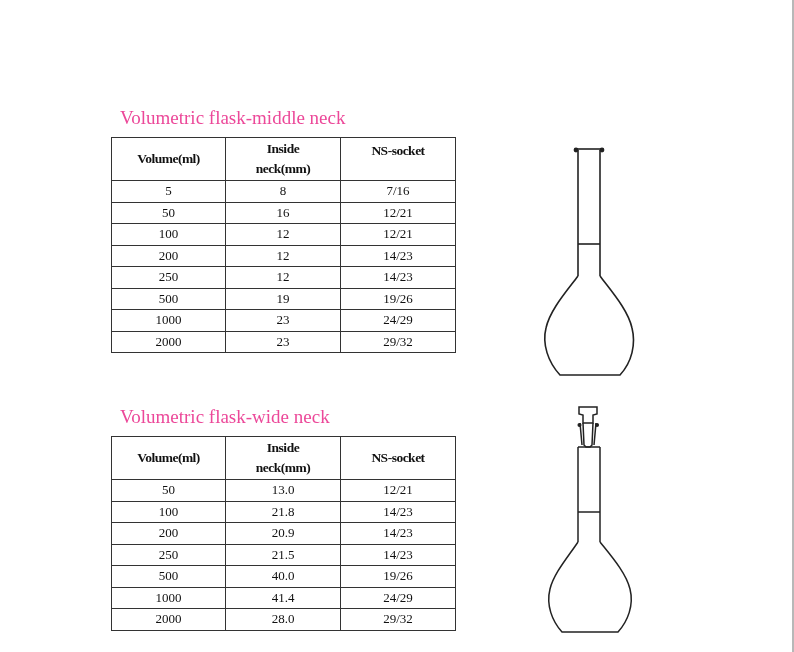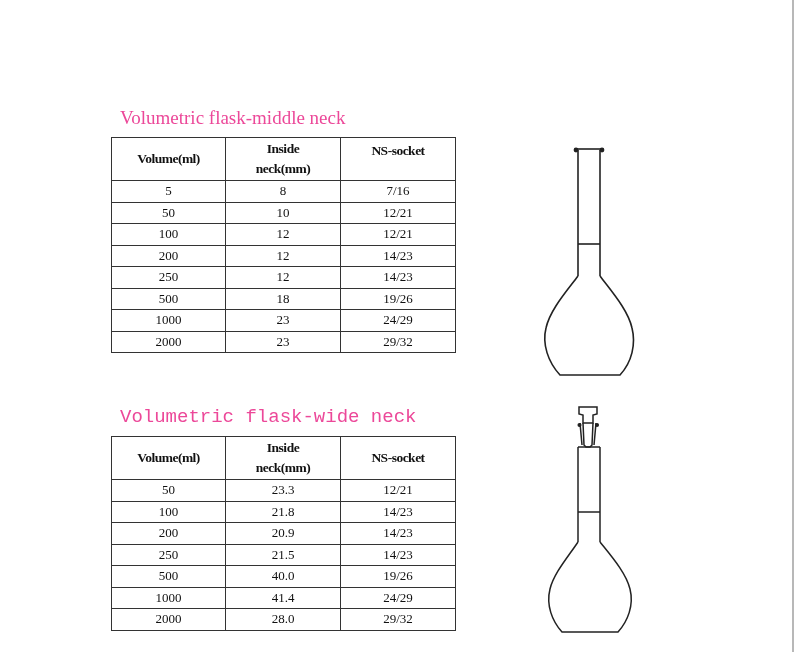--- a/index.html
+++ b/index.html
@@ -38,41 +38,41 @@
     </tr>
   </thead>
   <tbody id="tbody0">
       <tr>
         <td>5</td>
         <td>8</td>
         <td>7/16</td>
       </tr>
       <tr>
         <td>50</td>
-        <td>10</td>
+        <td>16</td>
         <td>12/21</td>
       </tr>
       <tr>
         <td>100</td>
         <td>12</td>
         <td>12/21</td>
       </tr>
       <tr>
         <td>200</td>
         <td>12</td>
         <td>14/23</td>
       </tr>
       <tr>
         <td>250</td>
         <td>12</td>
         <td>14/23</td>
       </tr>
       <tr>
         <td>500</td>
-        <td>18</td>
+        <td>19</td>
         <td>19/26</td>
       </tr>
       <tr>
         <td>1000</td>
         <td>23</td>
         <td>24/29</td>
       </tr>
       <tr>
         <td>2000</td>
         <td>23</td>
@@ -86,41 +86,41 @@
     <line x1="46" y1="19" x2="72" y2="19"></line>
     <circle cx="46" cy="20" r="1.6" fill="#222"></circle>
     <circle cx="72" cy="20" r="1.6" fill="#222"></circle>
     <line x1="48" y1="20" x2="48" y2="146"></line>
     <line x1="70" y1="20" x2="70" y2="146"></line>
     <line x1="48" y1="114" x2="70" y2="114"></line>
     <path d="M48 146 C 36 162, 20 180, 16 198 C 12 214, 18 232, 30 245 L 90 245 C 102 232, 106 214, 102 198 C 98 180, 82 162, 70 146"></path>
   </g>
 </svg>
 
-<div class="title" style="top:406px;font-family:Liberation Mono, monospace;">Volumetric flask-wide neck</div>
+<div class="title" style="top:406px;">Volumetric flask-wide neck</div>
 <table class="spec" style="top:436px;">
   <colgroup>
       <col class="c1">
       <col class="c2">
       <col class="c3">
     </colgroup>
   <thead>
     <tr style="height:43px;">
       <th>Volume(ml)</th>
       <th>
         <div>Inside</div>
         <div>neck(mm)</div>
       </th>
       <th>NS-socket</th>
     </tr>
   </thead>
   <tbody id="tbody1">
       <tr>
         <td>50</td>
-        <td>23.3</td>
+        <td>13.0</td>
         <td>12/21</td>
       </tr>
       <tr>
         <td>100</td>
         <td>21.8</td>
         <td>14/23</td>
       </tr>
       <tr>
         <td>200</td>
         <td>20.9</td>

